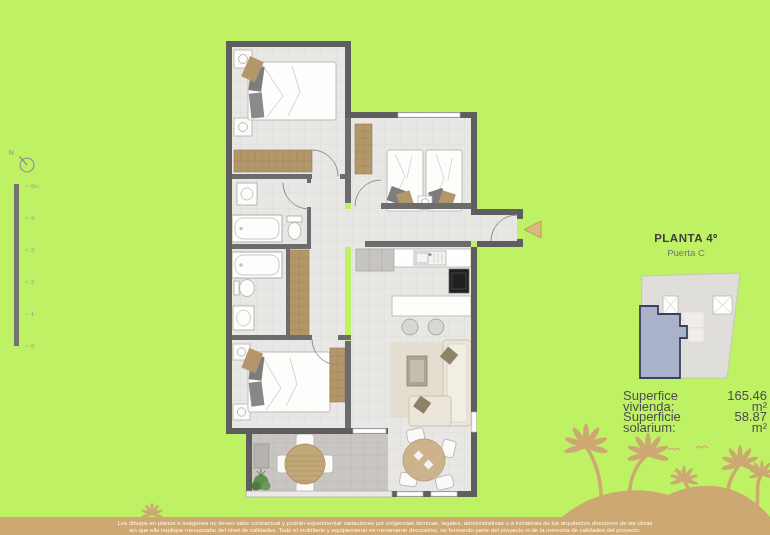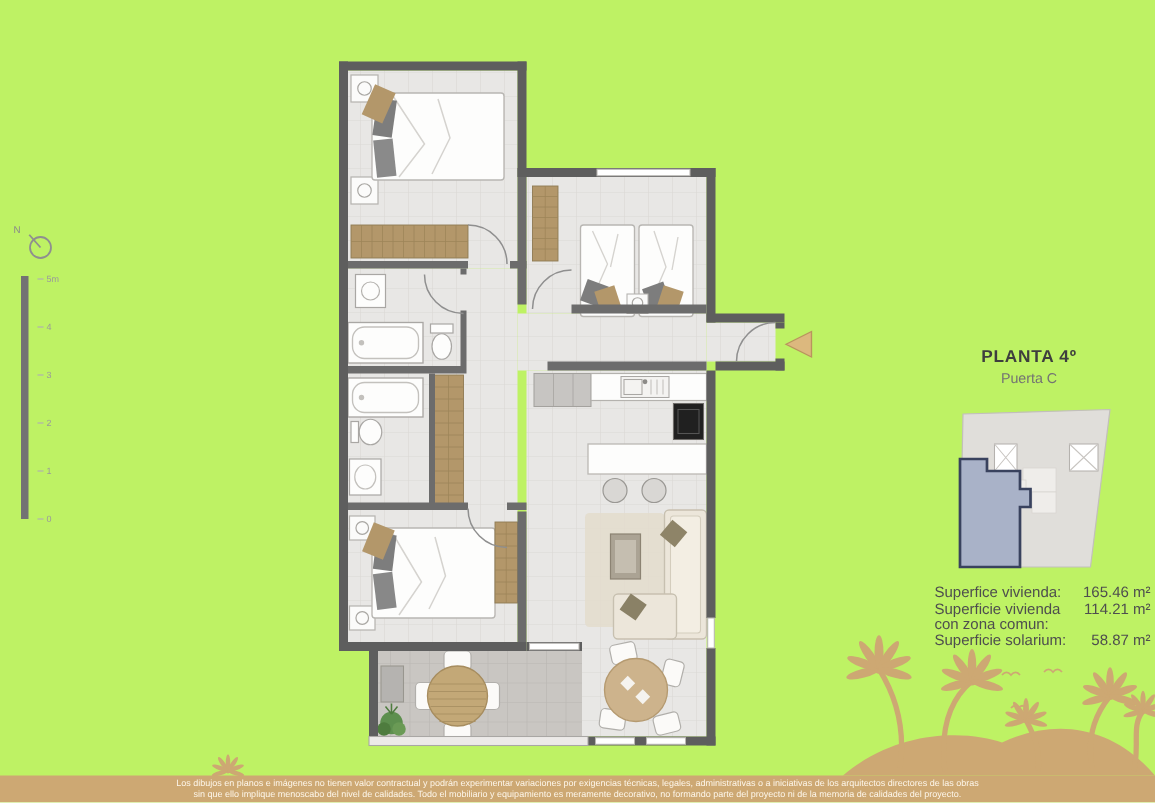--- a/index.html
+++ b/index.html
@@ -3,21 +3,21 @@
 <meta charset="utf-8">
 <style>
   html,body{margin:0;padding:0;background:#fff;}
   .page{position:relative;width:770px;height:535px;background:#bef264;overflow:hidden;
         font-family:"Liberation Sans",sans-serif;}
   .plan-svg{position:absolute;left:0;top:0;}
   .right-panel{position:absolute;left:596px;top:232px;width:180px;text-align:center;}
   .plan-title{font-size:11.5px;font-weight:bold;color:#3e3e3e;letter-spacing:.5px;}
   .plan-subtitle{font-size:9.5px;color:#737373;margin-top:3px;}
   .keyplan{position:absolute;left:628px;top:268px;}
-  .surfaces{position:absolute;left:623px;top:391px;width:144px;font-size:10px;color:#4e4e4e;}
+  .surfaces{position:absolute;left:623px;top:391px;width:144px;font-size:13px;color:#4e4e4e;}
   .surf-row{display:flex;line-height:10.5px;}
   .surf-label{width:98px;text-align:left;}
   .surf-value{flex:1;text-align:right;}
   .disclaimer{position:absolute;left:0;bottom:0;width:770px;height:18px;background:#cda873;
               color:#fdf6ea;font-size:6px;line-height:7.5px;text-align:center;padding-top:2.5px;
               box-sizing:border-box;}
   .disclaimer div{white-space:nowrap;}
 </style>
 </head>
 <body>
@@ -339,24 +339,20 @@
   </g>
   <polygon points="12,38 30,38 30,46 52,46 52,58 59,58 59,70 52,70 52,110 12,110" fill="#a9b2c8" stroke="#39425e" stroke-width="1.8"></polygon>
 </svg>
 
 <div class="surfaces">
   <div class="surf-row">
     <div class="surf-label">Superfice vivienda:</div>
     <div class="surf-value">165.46 m²</div>
   </div>
   <div class="surf-row">
-    <div class="surf-label">Superficie vivienda con zona comun:</div>
-    <div class="surf-value">114.21 m²</div>
-  </div>
-  <div class="surf-row">
     <div class="surf-label">Superficie solarium:</div>
     <div class="surf-value">58.87 m²</div>
   </div>
 </div>
 
 <div class="disclaimer">
   <div>Los dibujos en planos e imágenes no tienen valor contractual y podrán experimentar variaciones por exigencias técnicas, legales, administrativas o a iniciativas de los arquitectos directores de las obras</div>
   <div>sin que ello implique menoscabo del nivel de calidades. Todo el mobiliario y equipamiento es meramente decorativo, no formando parte del proyecto ni de la memoria de calidades del proyecto.</div>
 </div>
 

